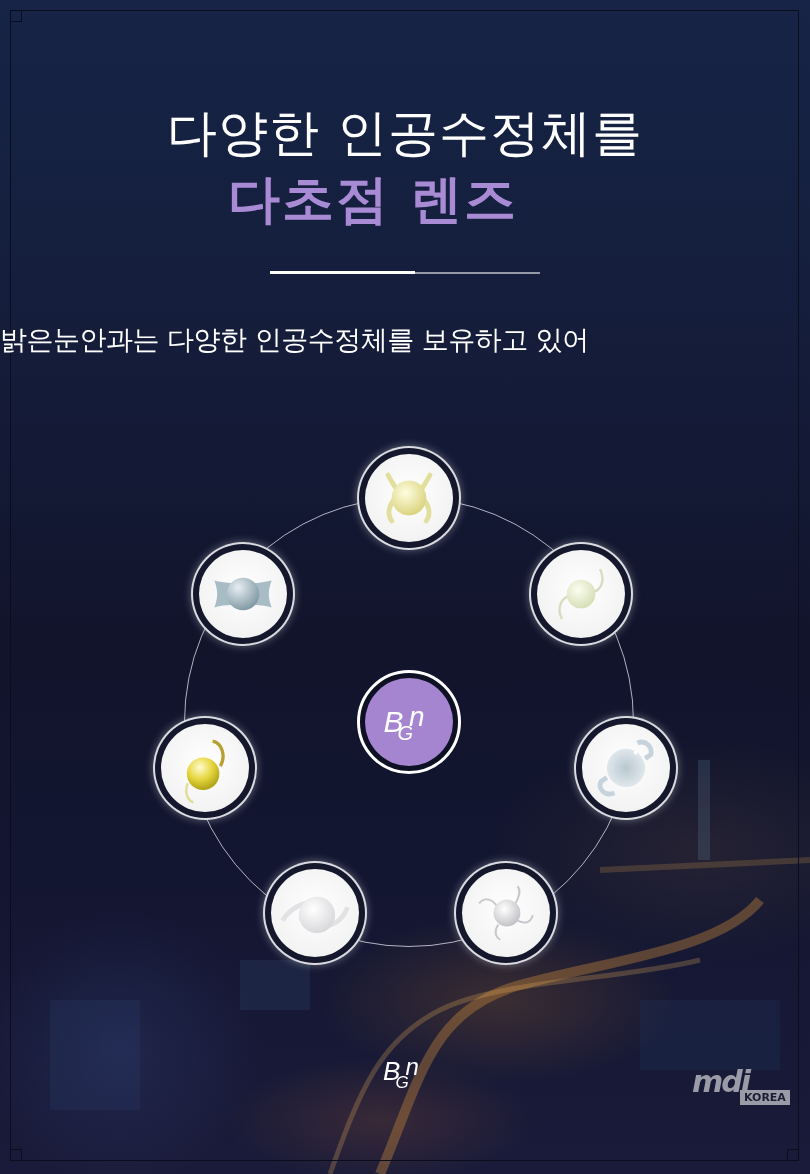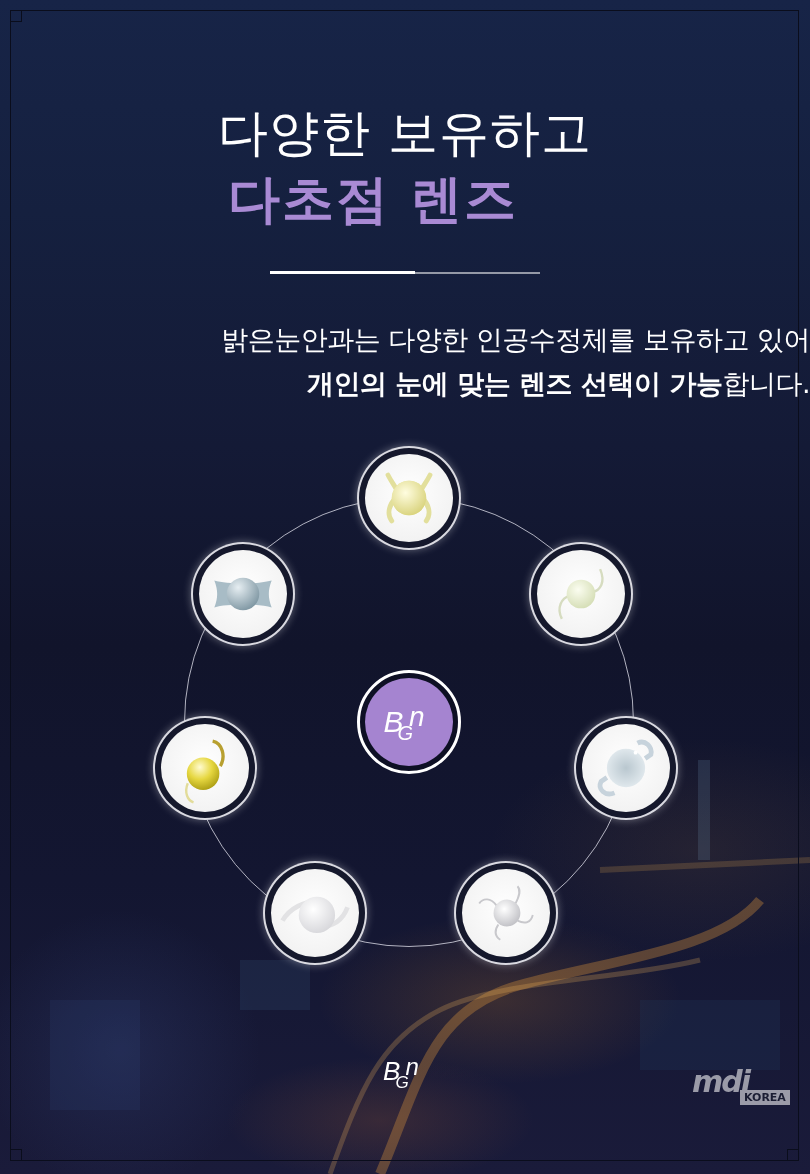--- a/index.html
+++ b/index.html
@@ -39,21 +39,21 @@
     color: #a98ad4; font-size: 52px; font-weight: 700; letter-spacing: 2px;
   }
   .divider {
     position: absolute; top: 272px; left: 270px; width: 270px; height: 2px;
     background: rgba(255,255,255,0.55);
   }
   .divider .strong {
     position: absolute; left: 0; top: -1px; width: 145px; height: 3px; background: #ffffff;
   }
   .desc {
-    position: absolute; top: 318px; left: 0; width: 810px; text-align: right;
+    position: absolute; top: 318px; left: 0; width: 810px; text-align: left;
     color: #ffffff; font-size: 27px; line-height: 44px; letter-spacing: -0.5px;
   }
   .desc b { font-weight: 700; }
 
   .orbit {
     position: absolute; left: 184px; top: 497px; width: 450px; height: 450px;
     border: 1.5px solid rgba(230,230,240,0.75); border-radius: 50%; box-sizing: border-box;
   }
   .lens {
     position: absolute; width: 104px; height: 104px; border-radius: 50%;
@@ -122,30 +122,29 @@
   <rect x="640" y="1000" width="140" height="70" fill="rgba(40,70,110,0.18)"></rect>
   <rect x="698" y="760" width="12" height="100" fill="rgba(140,190,220,0.15)"></rect>
 </svg>
 
 <div class="frame">
   <span class="corner c-tl"></span>
   <span class="corner c-bl"></span>
   <span class="corner c-br"></span>
 </div>
 
-<div class="title1">다양한 보유하고</div>
+<div class="title1">다양한 인공수정체를</div>
 <div class="title2">다초점 렌즈</div>
 
 <div class="divider">
   <span class="strong"></span>
 </div>
 
 <div class="desc">
   <div>밝은눈안과는 다양한 인공수정체를 보유하고 있어</div>
-  <div><b>개인의 눈에 맞는 렌즈 선택이 가능</b><span>합니다.</span></div>
 </div>
 
 <div class="orbit"></div>
 
 <div class="lens" style="left:409px; top:498px;">
   <div class="inner">
     <svg viewBox="0 0 92 92">
       <path d="M24 22 C 30 34, 38 40, 32 46 C 26 52, 22 62, 28 70" stroke="#e2df9c" stroke-width="5" fill="none" stroke-linecap="round"></path>
       <path d="M68 22 C 62 34, 54 40, 60 46 C 66 52, 70 62, 64 70" stroke="#e2df9c" stroke-width="5" fill="none" stroke-linecap="round"></path>
       <circle cx="46" cy="46" r="18" fill="#e8e69a"></circle>

